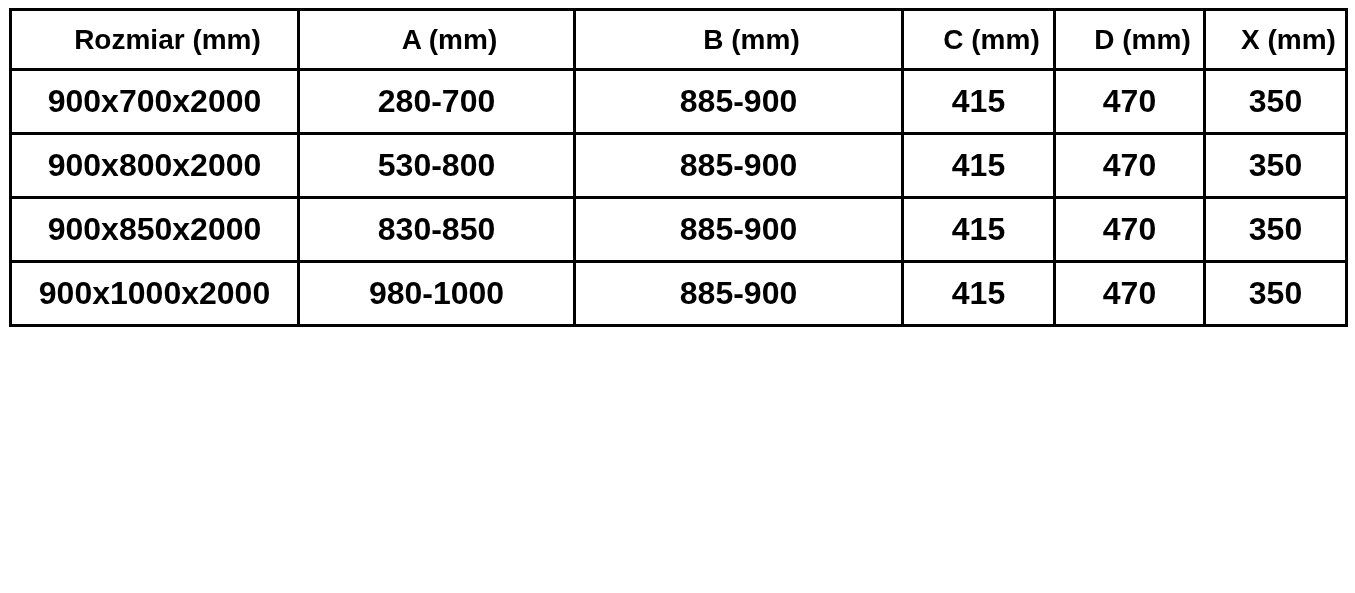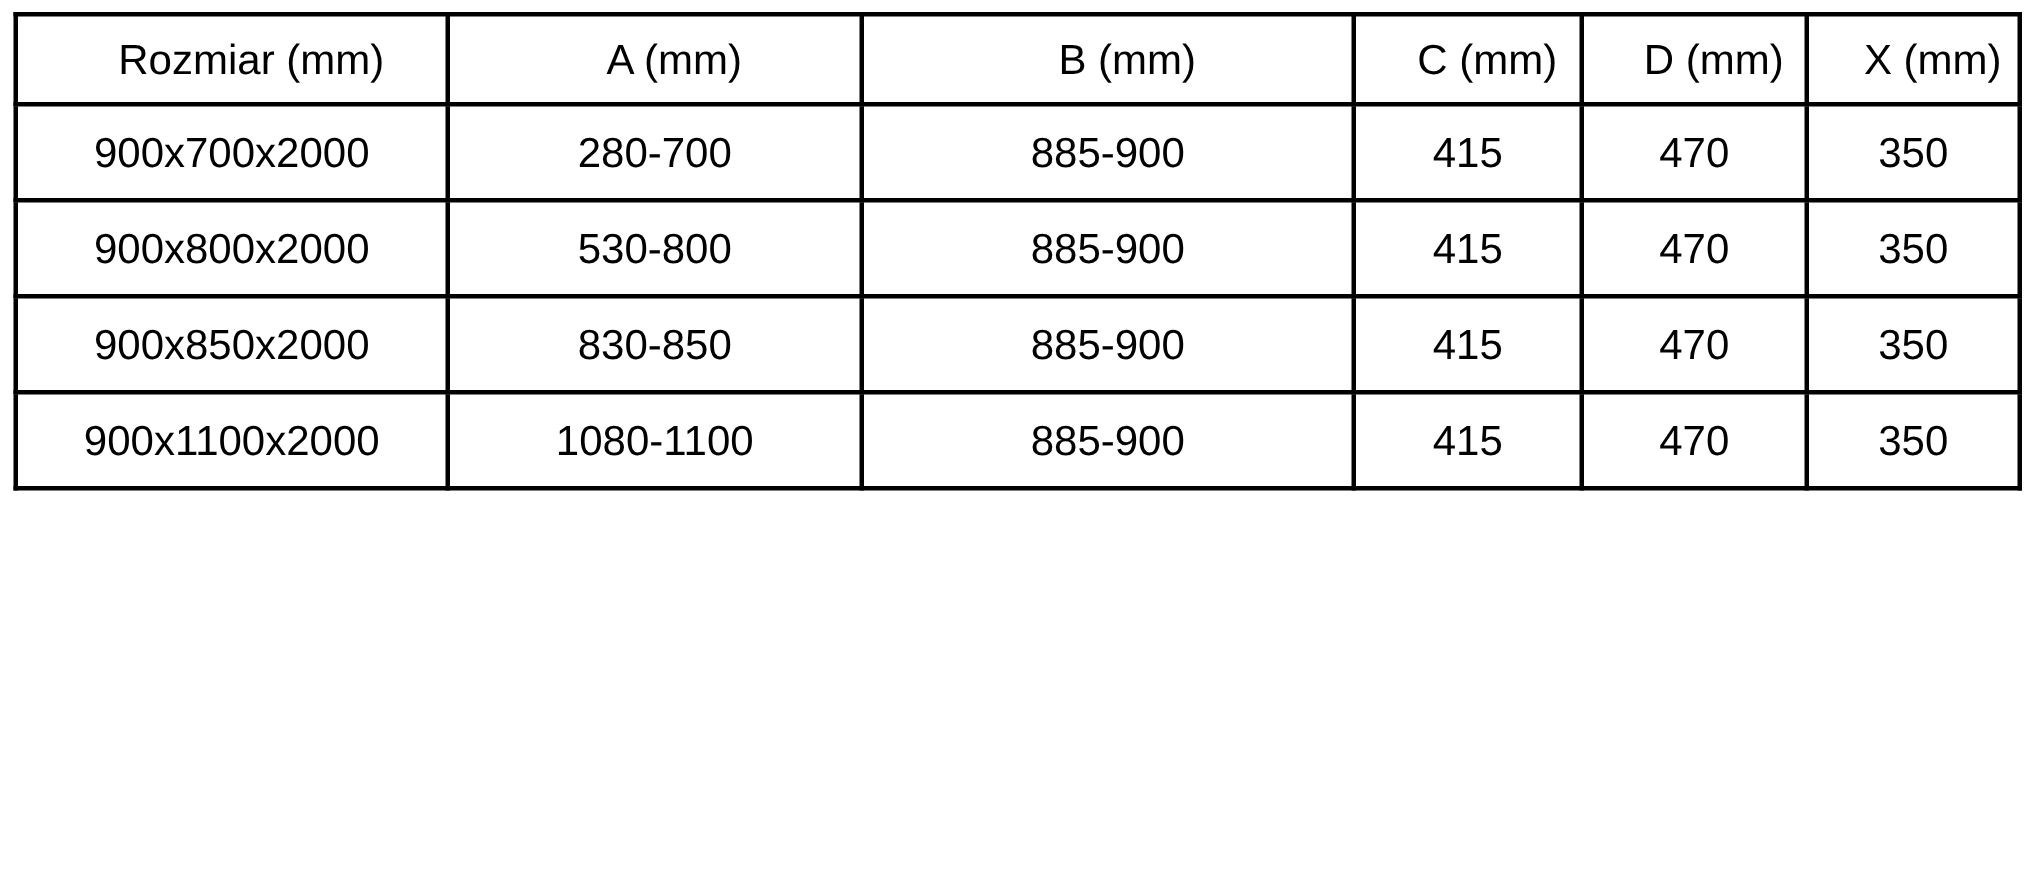--- a/index.html
+++ b/index.html
@@ -27,27 +27,27 @@
     border: 3px solid #000000;
     text-align: center;
     vertical-align: middle;
     padding: 0;
     overflow: hidden;
     white-space: nowrap;
   }
   table.spec-table th {
     height: 57px;
     font-size: 28px;
-    font-weight: normal;
+    font-weight: bold;
     padding-left: 26px;
   }
   table.spec-table td {
     height: 61px;
-    font-size: 28px;
-    font-weight: normal;
+    font-size: 32px;
+    font-weight: bold;
   }
   
   col.c0 { width: 288px; }
   col.c1 { width: 276px; }
   col.c2 { width: 328px; }
   col.c3 { width: 152px; }
   col.c4 { width: 150px; }
   col.c5 { width: 142px; }
 </style>
 </head>
@@ -92,22 +92,22 @@
         </tr>
         <tr>
           <td>900x850x2000</td>
           <td>830-850</td>
           <td>885-900</td>
           <td>415</td>
           <td>470</td>
           <td>350</td>
         </tr>
         <tr>
-          <td>900x1100x2000</td>
-          <td>1080-1100</td>
+          <td>900x1000x2000</td>
+          <td>980-1000</td>
           <td>885-900</td>
           <td>415</td>
           <td>470</td>
           <td>350</td>
         </tr>
       </tbody>
   </table>
 </div>
 
 </body></html>

